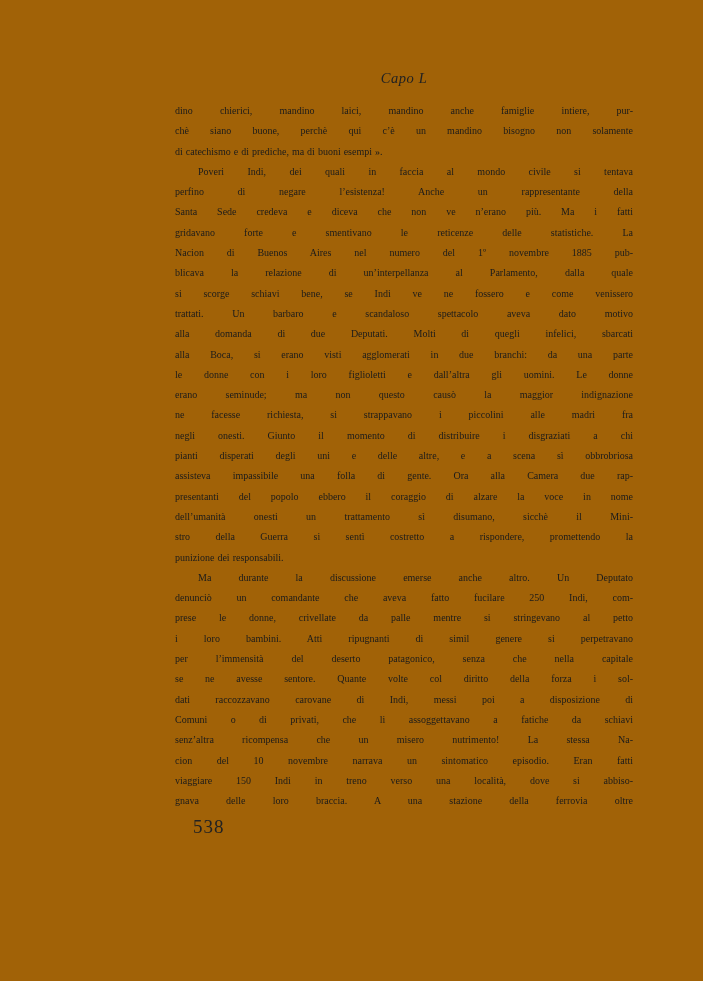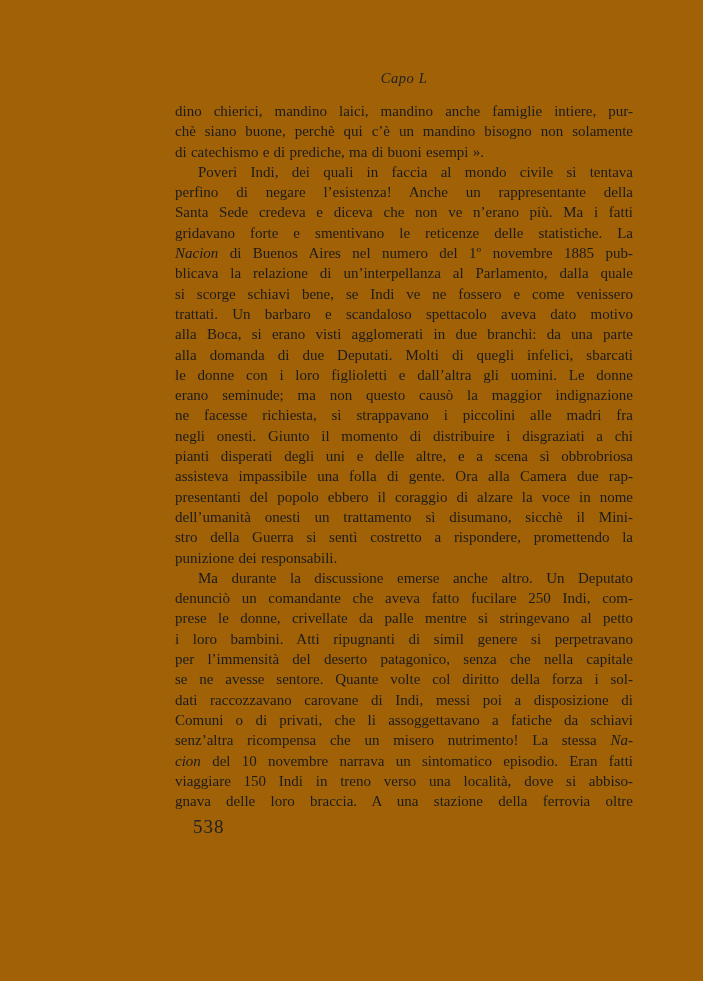--- a/index.html
+++ b/index.html
@@ -25,36 +25,35 @@
     font-style: italic;
     font-size: 14.5px;
     letter-spacing: 0.6px;
     color: #222;
   }
   .text-body {
     position: absolute;
     left: 175px;
     top: 101px;
     width: 458px;
-    font-size: 15px;
+    font-size: 10px;
     line-height: 20.3px;
   }
   .line {
     text-align: justify;
     text-align-last: justify;
     word-spacing: 0.5px;
   }
   .line.para-end {
     text-align-last: left;
   }
   .line.indent {
     text-indent: 23px;
   }
   .it {
-    font-style: italic;
   }
   .page-number {
     position: absolute;
     left: 193px;
     top: 816px;
     font-size: 19px;
     color: #222;
     letter-spacing: 1px;
   }
 </style>
@@ -69,22 +68,22 @@
       <div class="line"><span>chè siano buone, perchè qui c’è un mandino bisogno non solamente</span></div>
       <div class="line para-end"><span>di catechismo e di prediche, ma di buoni esempi ».</span></div>
       <div class="line indent"><span>Poveri Indi, dei quali in faccia al mondo civile si tentava</span></div>
       <div class="line"><span>perfino di negare l’esistenza! Anche un rappresentante della</span></div>
       <div class="line"><span>Santa Sede credeva e diceva che non ve n’erano più. Ma i fatti</span></div>
       <div class="line"><span>gridavano forte e smentivano le reticenze delle statistiche. La</span></div>
       <div class="line"><span class="it">Nacion</span><span> di Buenos Aires nel numero del 1º novembre 1885 pub-</span></div>
       <div class="line"><span>blicava la relazione di un’interpellanza al Parlamento, dalla quale</span></div>
       <div class="line"><span>si scorge schiavi bene, se Indi ve ne fossero e come venissero</span></div>
       <div class="line"><span>trattati. Un barbaro e scandaloso spettacolo aveva dato motivo</span></div>
+      <div class="line"><span>alla domanda di due Deputati. Molti di quegli infelici, sbarcati</span></div>
       <div class="line"><span>alla Boca, si erano visti agglomerati in due branchi: da una parte</span></div>
-      <div class="line"><span>alla domanda di due Deputati. Molti di quegli infelici, sbarcati</span></div>
       <div class="line"><span>le donne con i loro figlioletti e dall’altra gli uomini. Le donne</span></div>
       <div class="line"><span>erano seminude; ma non questo causò la maggior indignazione</span></div>
       <div class="line"><span>ne facesse richiesta, si strappavano i piccolini alle madri fra</span></div>
       <div class="line"><span>negli onesti. Giunto il momento di distribuire i disgraziati a chi</span></div>
       <div class="line"><span>pianti disperati degli uni e delle altre, e a scena sì obbrobriosa</span></div>
       <div class="line"><span>assisteva impassibile una folla di gente. Ora alla Camera due rap-</span></div>
       <div class="line"><span>presentanti del popolo ebbero il coraggio di alzare la voce in nome</span></div>
       <div class="line"><span>dell’umanità onesti un trattamento sì disumano, sicchè il Mini-</span></div>
       <div class="line"><span>stro della Guerra si sentì costretto a rispondere, promettendo la</span></div>
       <div class="line para-end"><span>punizione dei responsabili.</span></div>

